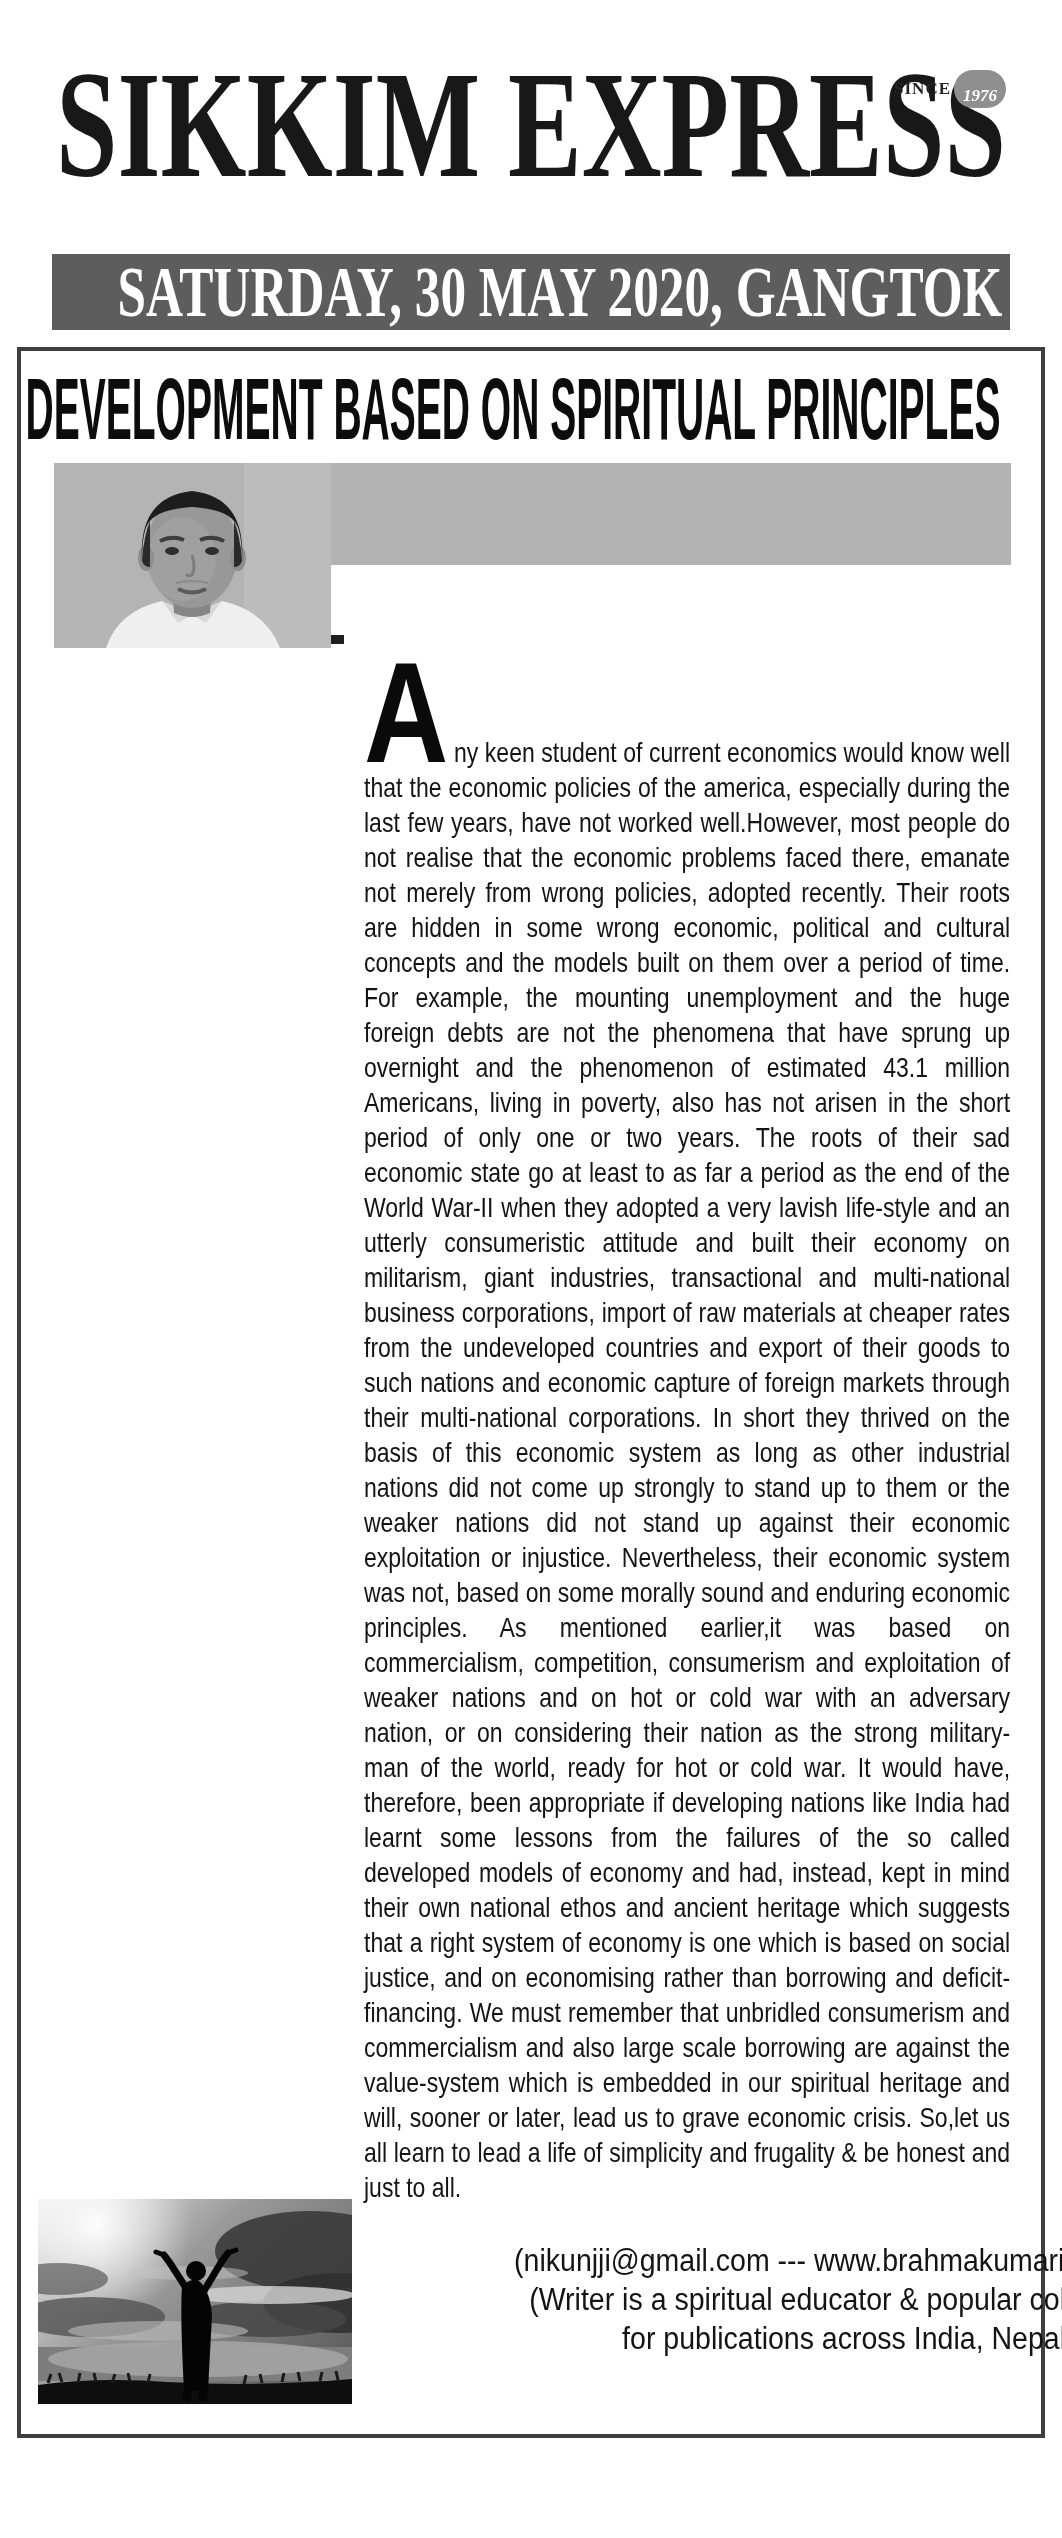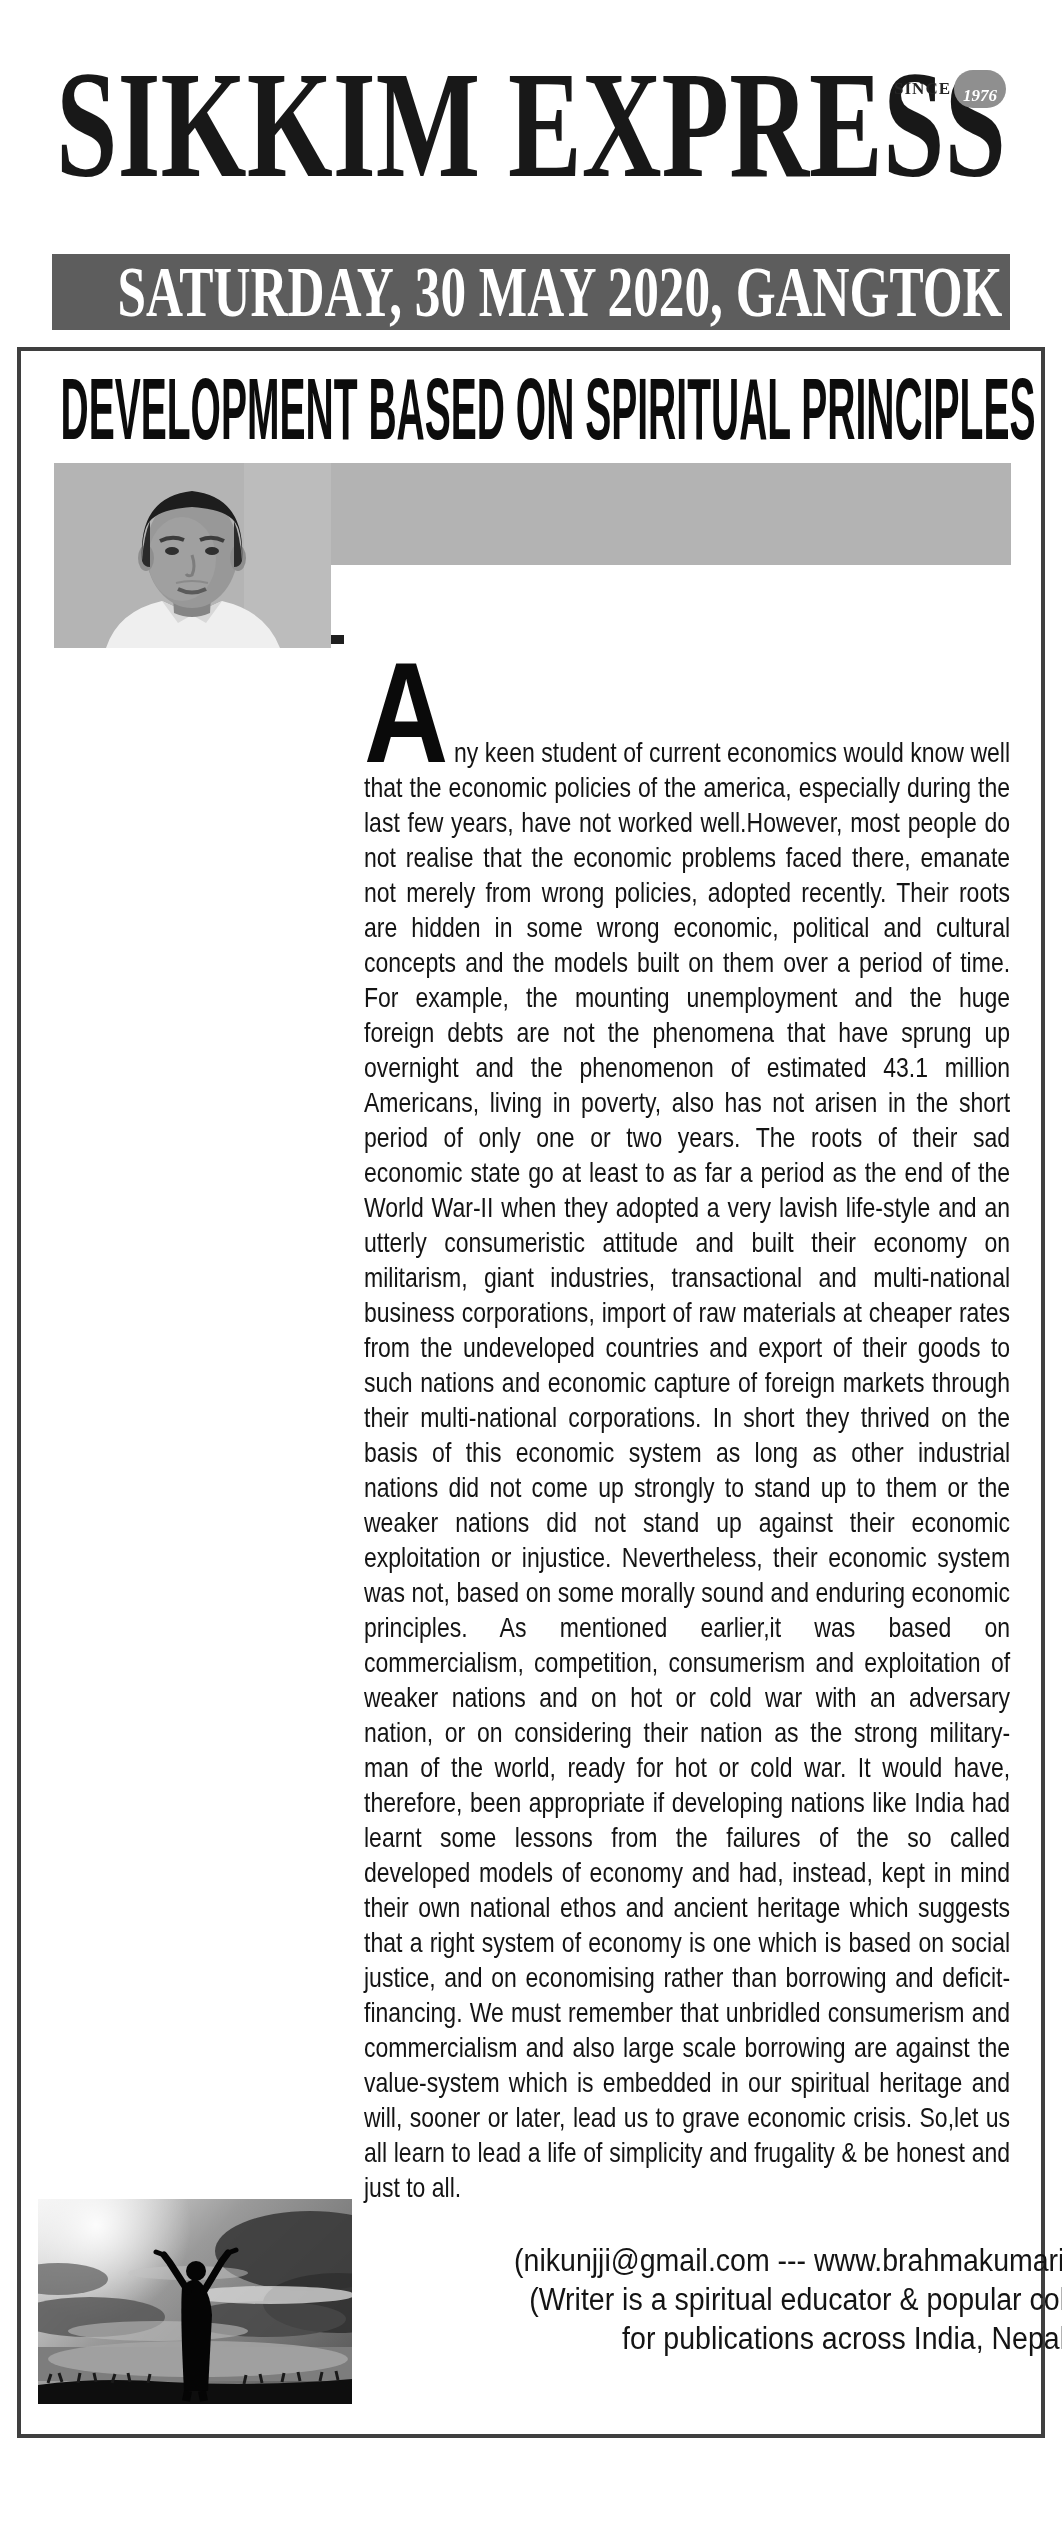--- a/index.html
+++ b/index.html
@@ -41,21 +41,21 @@
     font-family:"Liberation Serif","DejaVu Serif",serif;
     font-weight:bold; fill:#ffffff;
   }
 
   
   .article-box {
     margin:17px 17px 0; height:2091px;
     border:4px solid #3f3f3f;
     display:flex; flex-direction:column; background:#fff;
   }
-  .headline-wrap { height:112px; display:flex; align-items:center; justify-content:flex-end; }
+  .headline-wrap { height:112px; display:flex; align-items:center; justify-content:flex-start; }
   .headline-text { font-weight:bold; fill:#0c0c0c; }
 
   .byline-row { height:102px; position:relative; margin:0 30px 0 33px; }
   .byline-band { position:absolute; left:0; right:0; top:0; bottom:0; background:#b3b3b3; }
   .author-photo { position:absolute; left:0; top:0; width:277px; height:185px; z-index:2; display:block; }
   .author-name-wrap {
     position:absolute; left:290px; right:0; top:0; bottom:0; z-index:1;
     display:flex; align-items:center; justify-content:center;
   }
   .author-name-text { font-weight:bold; fill:#fdfdfd; }

